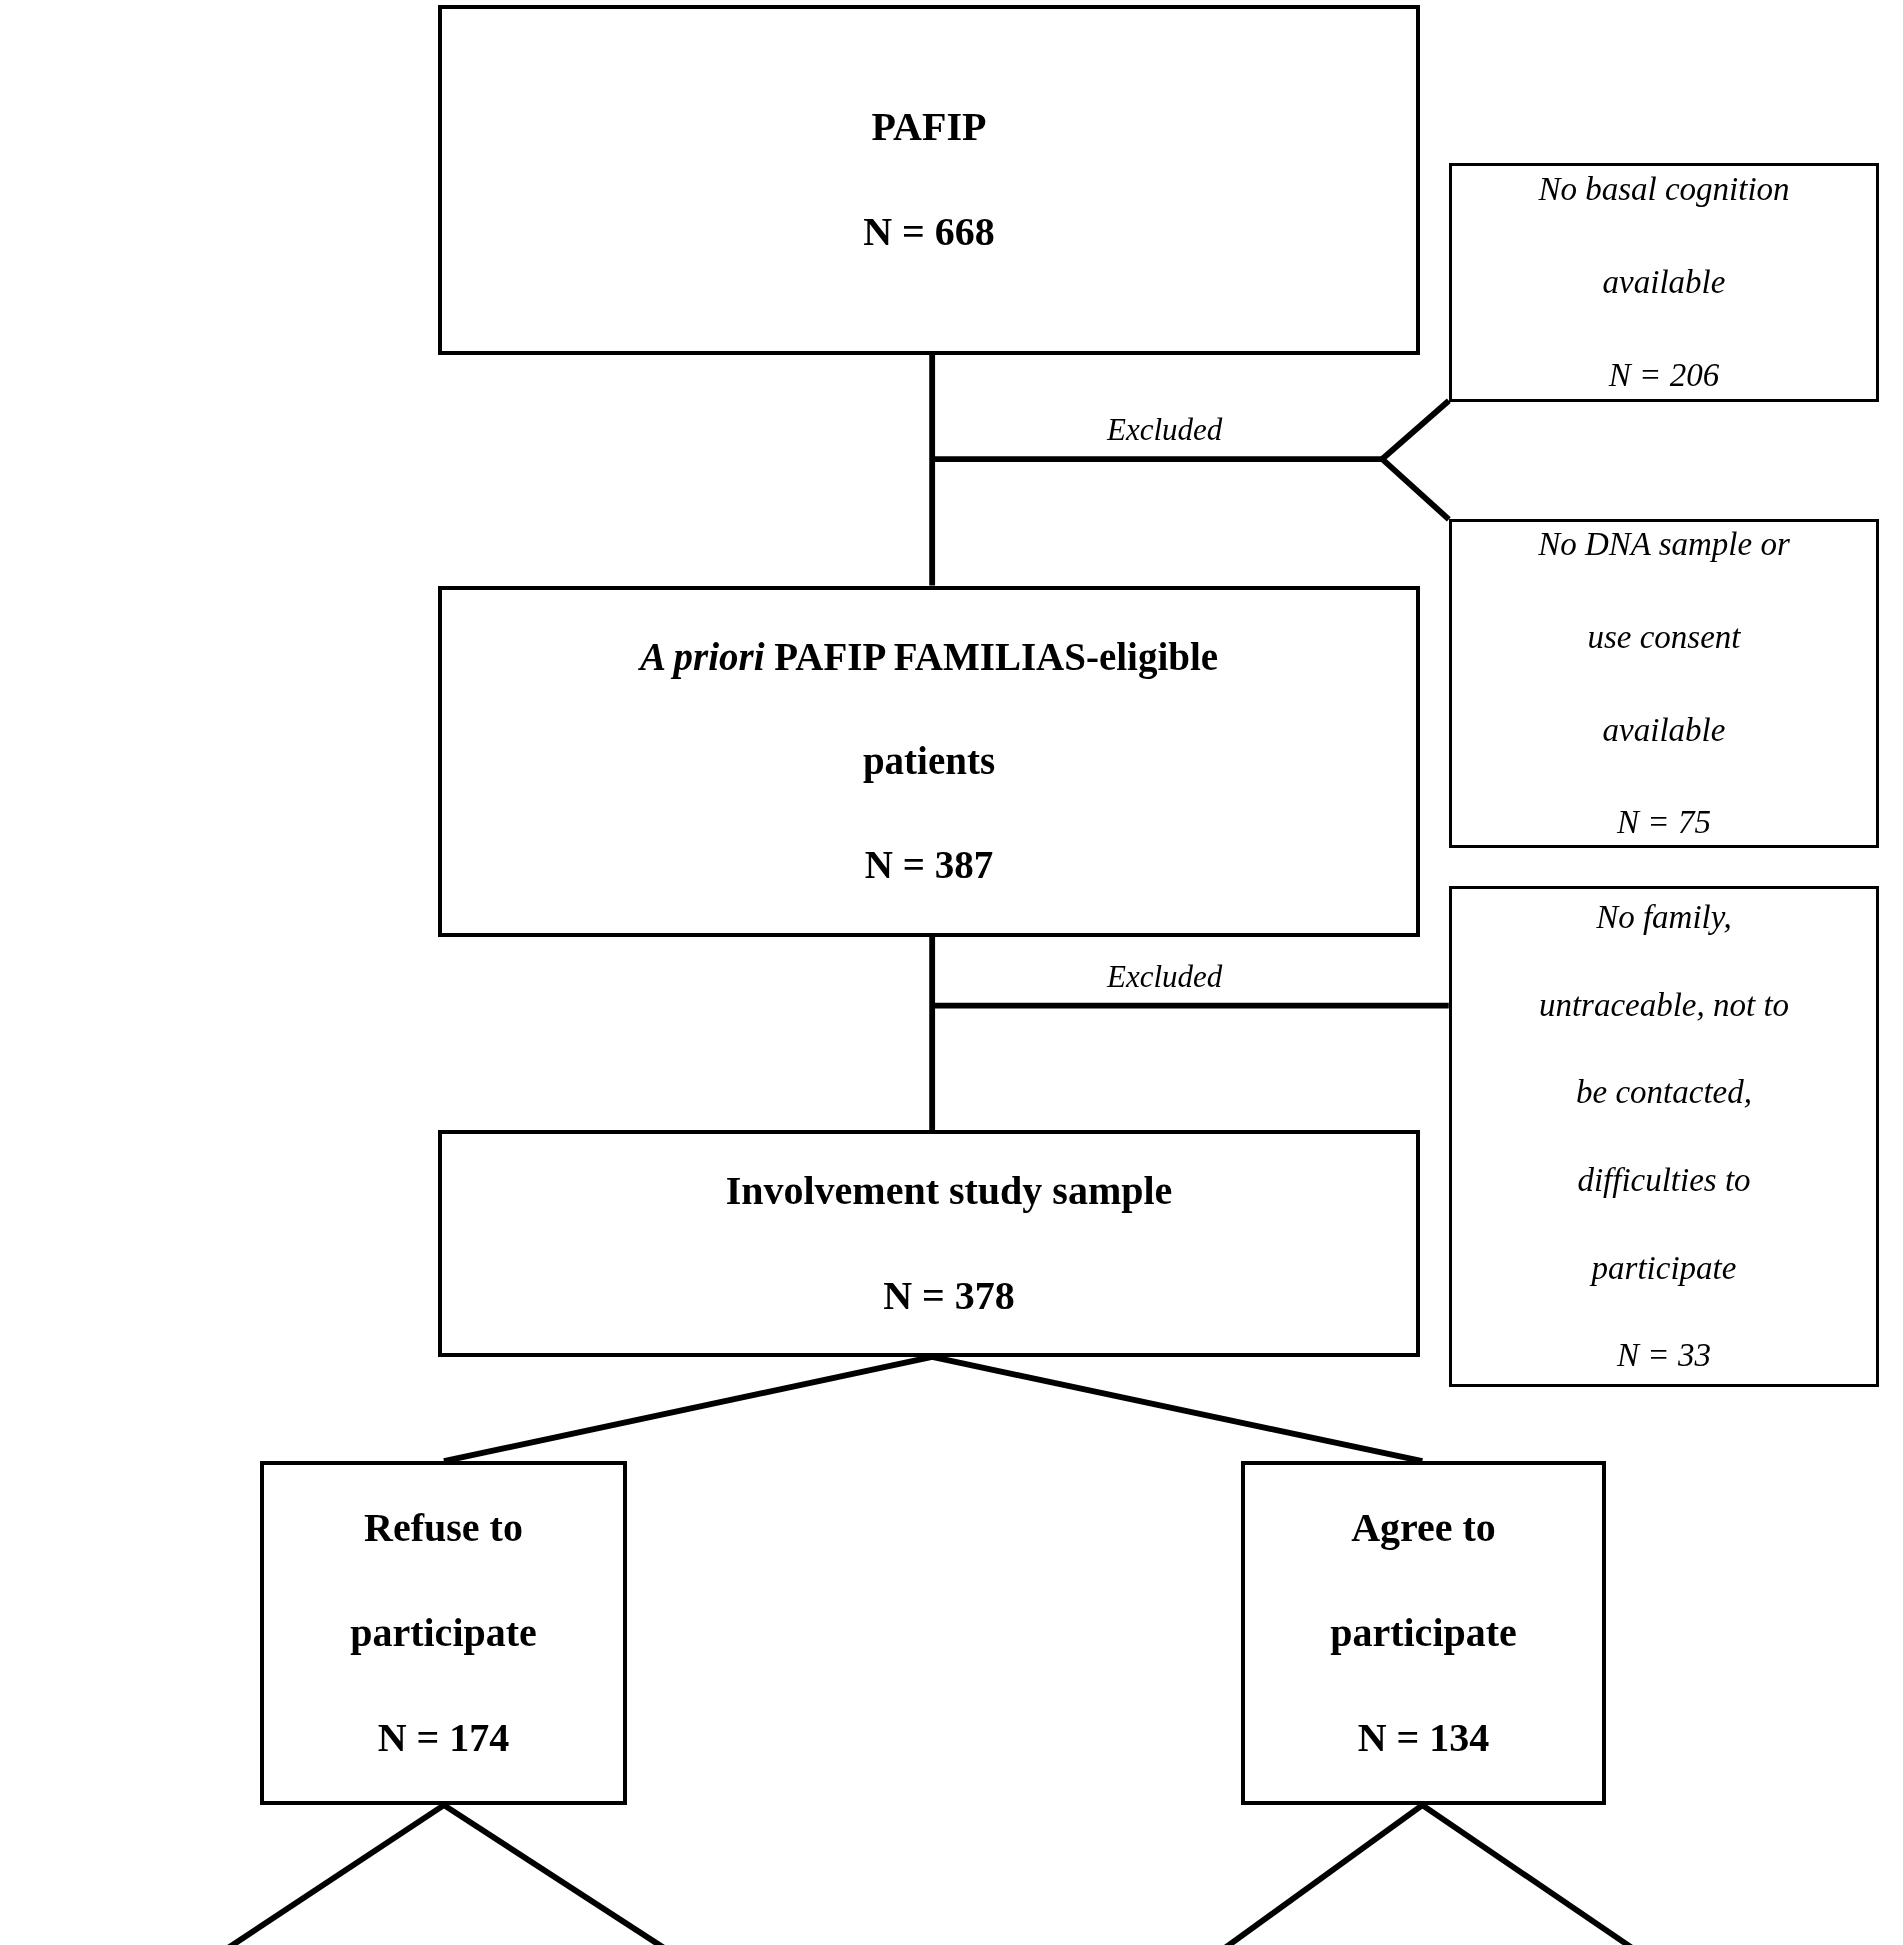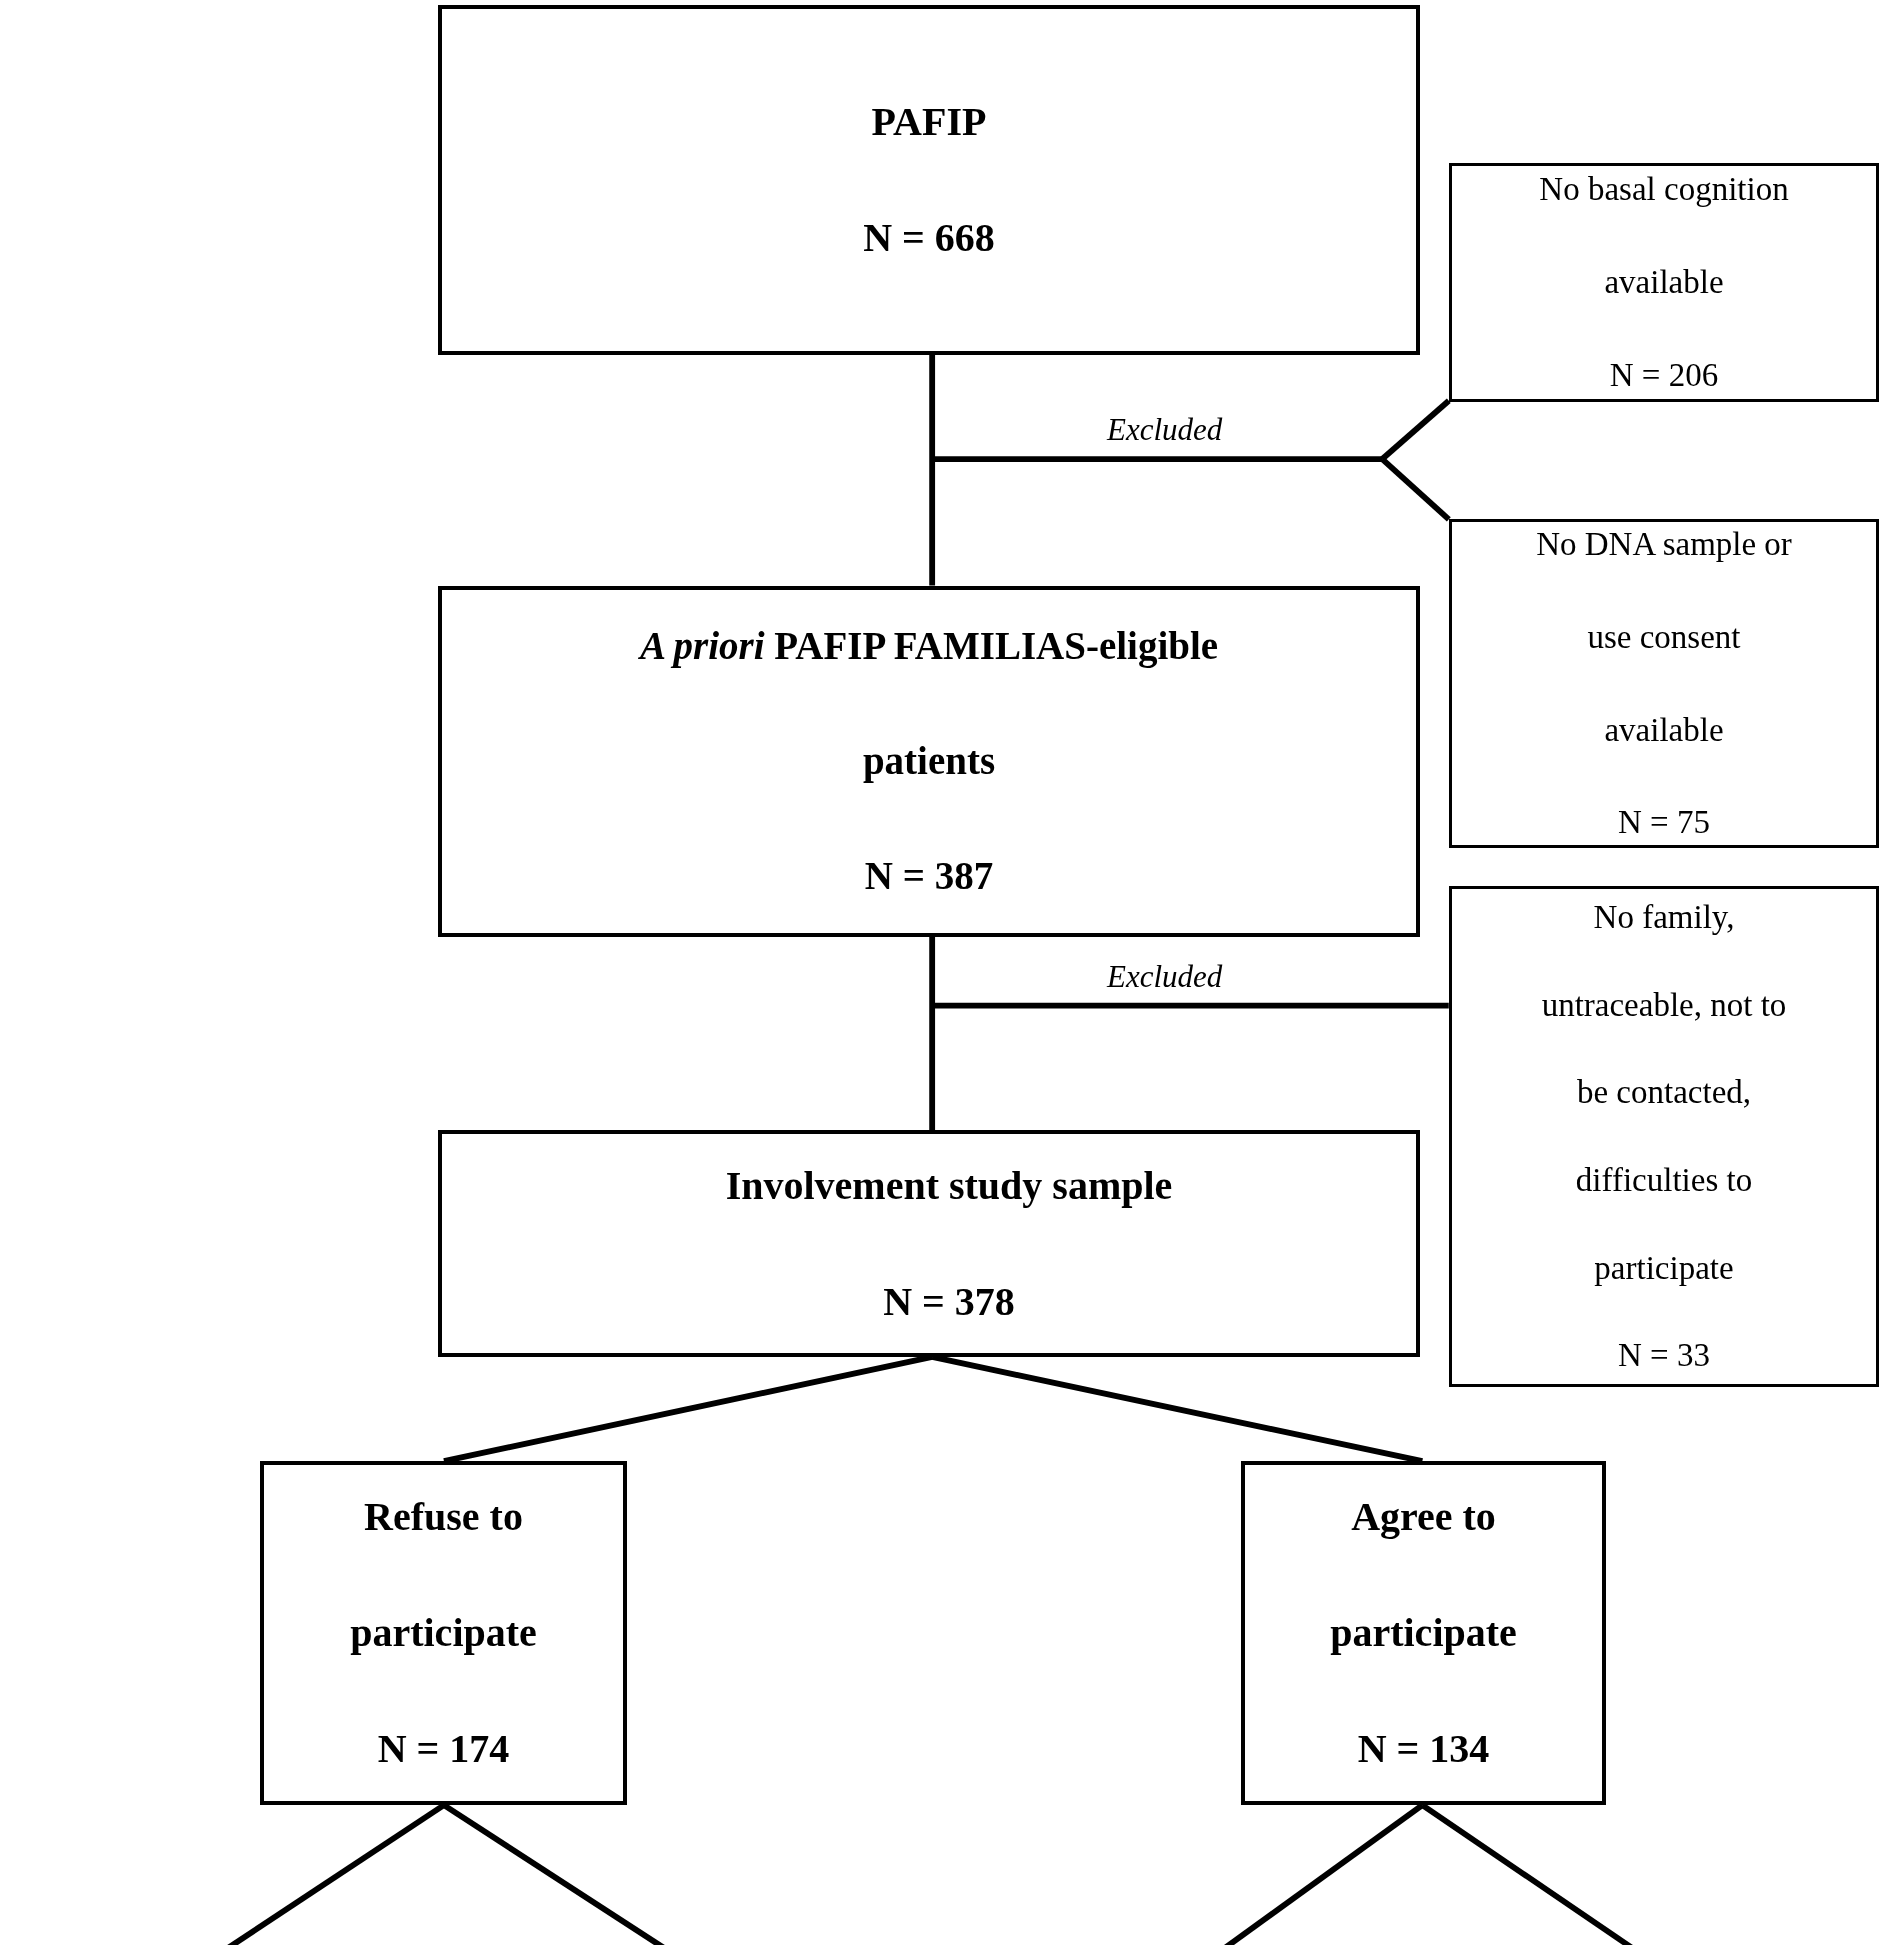--- a/index.html
+++ b/index.html
@@ -62,23 +62,24 @@
     line-height: 1.05;
   }
   .node.main.tight .line {
     font-size: 39px;
   }
   
   .node.excl .line {
     font-weight: normal;
     font-size: 33px;
     line-height: 1.06;
+    font-style: italic;
   }
   .node .line + .line {
-    margin-top: 33px;
+    margin-top: 22px;
   }
   .node.excl .line + .line {
     margin-top: 17px;
   }
   .node.dense .line + .line {
     margin-top: 11.7px;
   }
   .italic-run {
     font-style: italic;
   }

